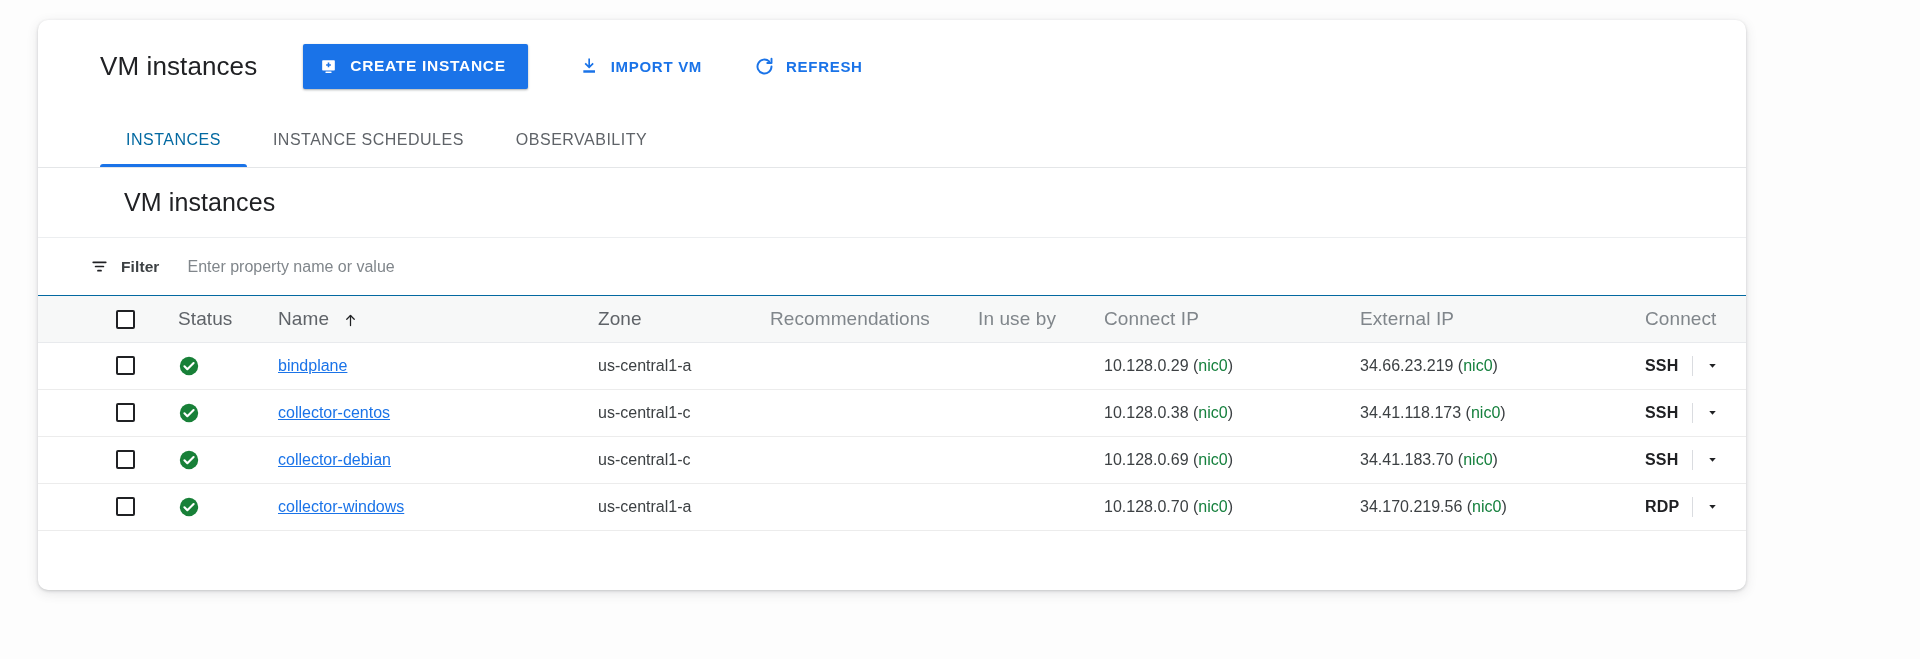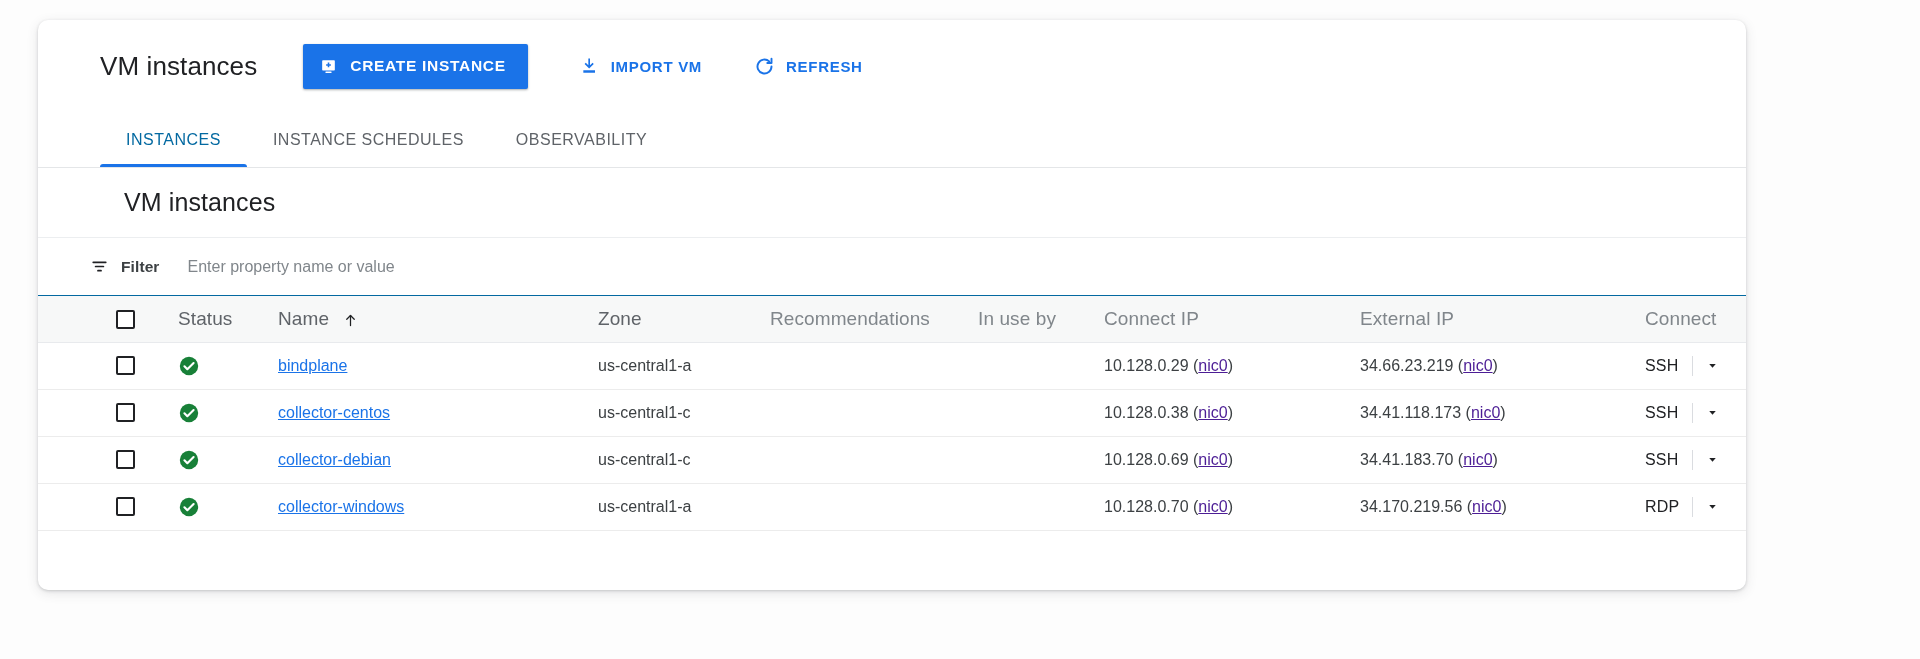--- a/index.html
+++ b/index.html
@@ -243,33 +243,32 @@
     vertical-align: middle;
   }
 
   a.link {
     color: #1a73e8;
     text-decoration: underline;
     cursor: pointer;
     text-align: right;
   }
   a.nic {
-    color: #4c1d95;
-    text-decoration: underline;
+    color: #15803d;
     cursor: pointer;
   }
 
   .connect-cell {
     display: flex;
     align-items: center;
     gap: 0;
   }
   .connect-btn {
     font-size: 16px;
-    font-weight: 400;
+    font-weight: 700;
     color: #202124;
     letter-spacing: .2px;
     cursor: pointer;
     padding-right: 13px;
     border-right: 1px solid #dadce0;
     line-height: 20px;
   }
   .caret {
     margin-left: 13px;
     cursor: pointer;

